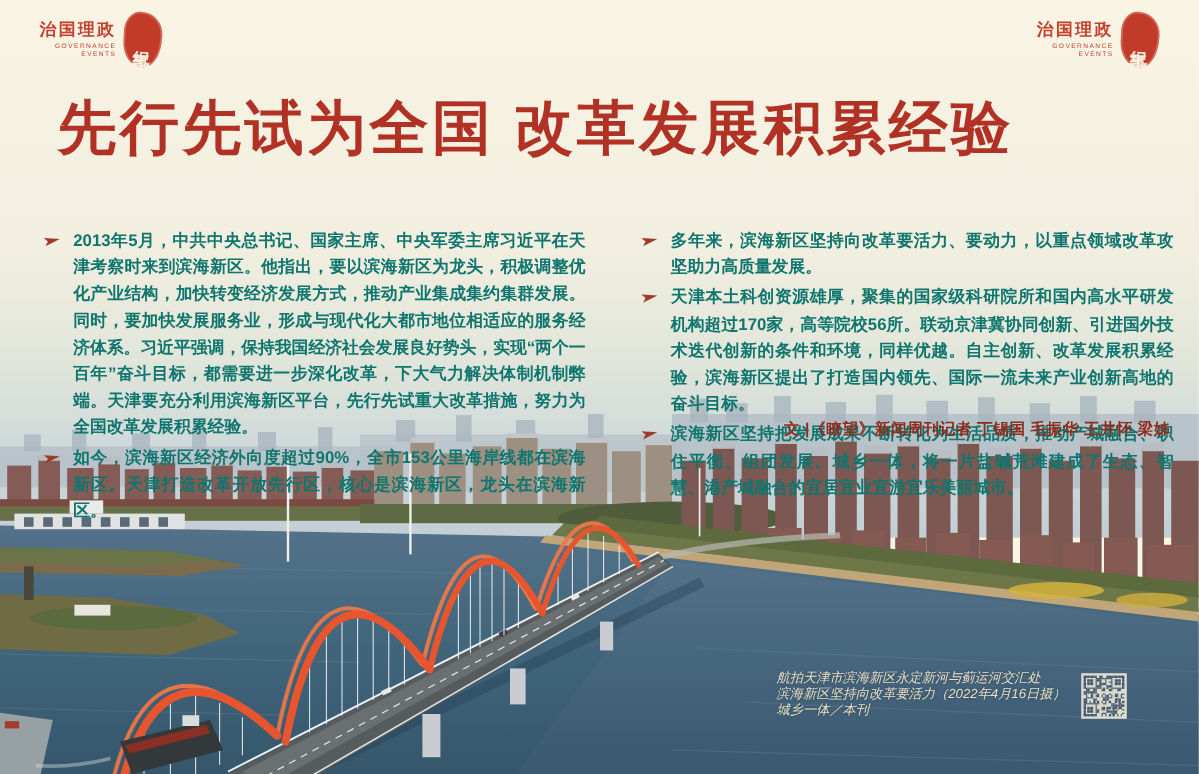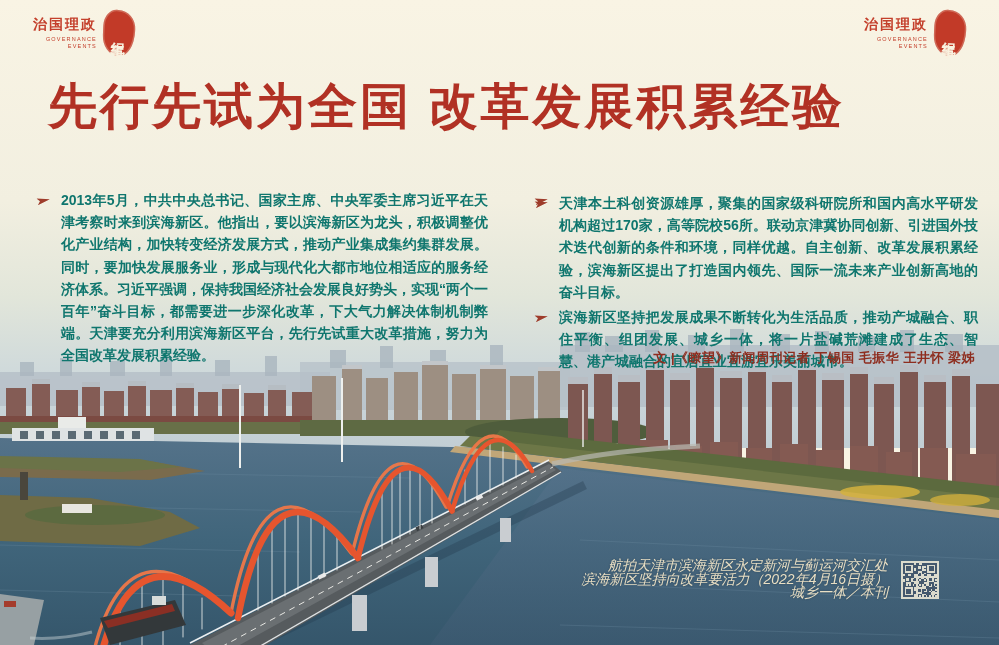--- a/index.html
+++ b/index.html
@@ -47,22 +47,22 @@
     clip-path:polygon(0 18%, 100% 50%, 0 82%, 22% 50%);
   }
 
   .byline {
     position:absolute; top:349px; right:24px;
     font-size:13px; font-weight:700; color:#8e2d1f; letter-spacing:.5px;
   }
 
   
   .caption {
-    position:absolute; top:559px; right:111px; text-align:right;
-    font-size:14px; font-style:italic; line-height:13.5px;
+    position:absolute; top:559px; right:111px; text-align:left;
+    font-size:11px; font-style:italic; line-height:13.5px;
     color:#e9dfc4; text-shadow:0 0 2px rgba(20,35,50,.45);
   }
   .qr {
     position:absolute; left:901px; top:561px; width:38px; height:38px;
     background:#eae6d5; padding:2px;
     display:grid; grid-template-columns:repeat(21,1fr); grid-template-rows:repeat(21,1fr);
     opacity:.92;
   }
   .qr i { background:#45586d; }
   .qr i.off { background:transparent; }
@@ -368,25 +368,30 @@
     <div class="seal">纪事</div>
   </div>
 
   <h1 class="headline">先行先试为全国 改革发展积累经验</h1>
 
   <div class="col left">
     <div class="para">
       <span class="bullet"></span>
       <span>2013年5月，中共中央总书记、国家主席、中央军委主席习近平在天津考察时来到滨海新区。他指出，要以滨海新区为龙头，积极调整优化产业结构，加快转变经济发展方式，推动产业集成集约集群发展。同时，要加快发展服务业，形成与现代化大都市地位相适应的服务经济体系。习近平强调，保持我国经济社会发展良好势头，实现“两个一百年”奋斗目标，都需要进一步深化改革，下大气力解决体制机制弊端。天津要充分利用滨海新区平台，先行先试重大改革措施，努力为全国改革发展积累经验。</span>
     </div>
+    <div class="para">
+      <span class="bullet"></span>
+      <span>如今，滨海新区经济外向度超过90%，全市153公里海岸线都在滨海新区。天津打造改革开放先行区，核心是滨海新区，龙头在滨海新区。</span>
+    </div>
   </div>
 
   <div class="col right">
     <div class="para">
       <span class="bullet"></span>
+      <span>多年来，滨海新区坚持向改革要活力、要动力，以重点领域改革攻坚助力高质量发展。</span>
     </div>
     <div class="para">
       <span class="bullet"></span>
       <span>天津本土科创资源雄厚，聚集的国家级科研院所和国内高水平研发机构超过170家，高等院校56所。联动京津冀协同创新、引进国外技术迭代创新的条件和环境，同样优越。自主创新、改革发展积累经验，滨海新区提出了打造国内领先、国际一流未来产业创新高地的奋斗目标。</span>
     </div>
     <div class="para">
       <span class="bullet"></span>
       <span>滨海新区坚持把发展成果不断转化为生活品质，推动产城融合、职住平衡、组团发展、城乡一体，将一片盐碱荒滩建成了生态、智慧、港产城融合的宜居宜业宜游宜乐美丽城市。</span>
     </div>
   </div>

